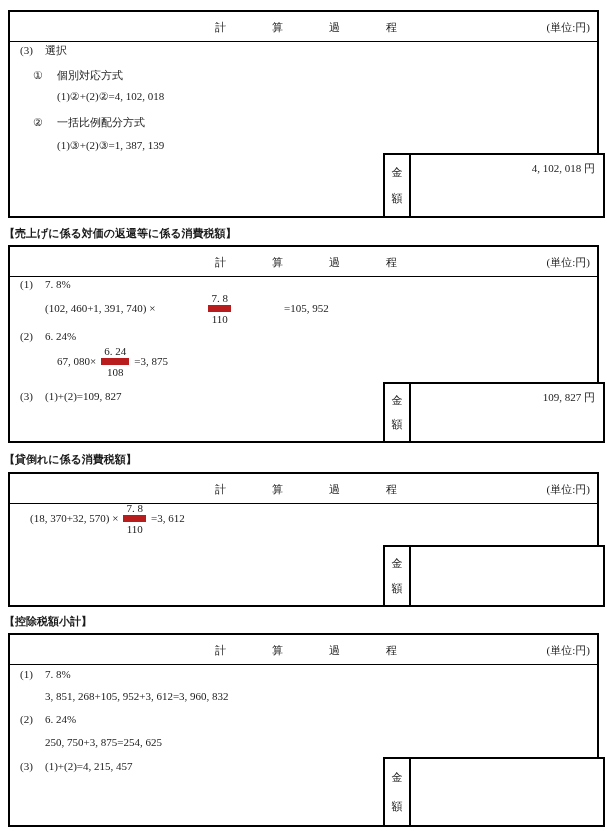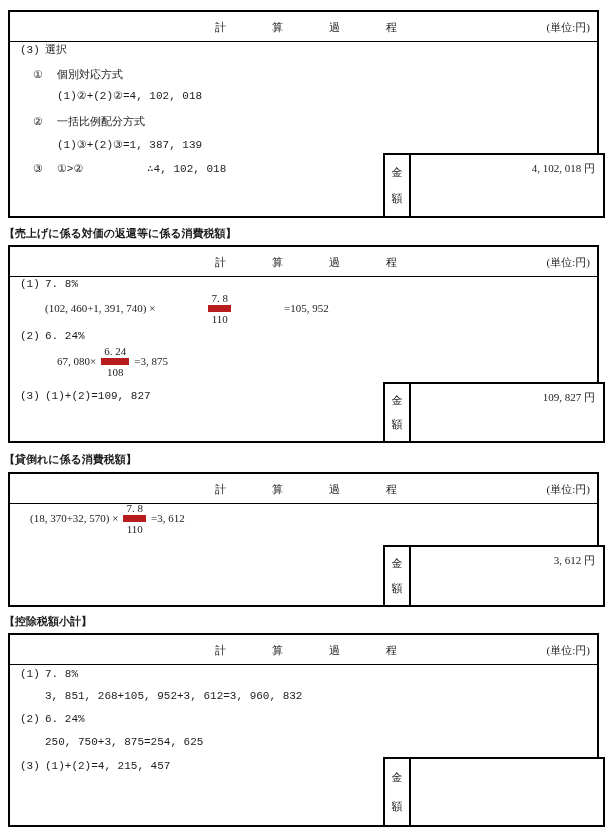--- a/index.html
+++ b/index.html
@@ -37,21 +37,20 @@
   .hdr-unit {
     position: absolute;
     right: 7px;
     top: 8px;
     white-space: nowrap;
   }
   .line {
     position: absolute;
     white-space: nowrap;
     line-height: 15px;
-    font-family: Liberation Mono, monospace;
   }
   .mk { display: inline-block; width: 25px; }
   .mkc { display: inline-block; width: 24px; }
   .cond { display: inline-block; width: 90px; }
   .frac-line {
     position: absolute;
     display: flex;
     align-items: center;
     white-space: nowrap;
     height: 36px;
@@ -109,21 +108,20 @@
   <div class="tbl" style="top:10px; height:208px;">
     <div class="tbl-header">
       <span class="hdr-title">計算過程</span>
       <span class="hdr-unit">(単位:円)</span>
     </div>
     <div class="line" style="top:31px; left:10px;"><span class="mk">(3)</span><span>選択</span></div>
     <div class="line" style="top:56px; left:23px;"><span class="mkc">①</span><span>個別対応方式</span></div>
     <div class="line" style="top:77px; left:47px;"><span>(1)②+(2)②=4, 102, 018</span></div>
     <div class="line" style="top:103px; left:23px;"><span class="mkc">②</span><span>一括比例配分方式</span></div>
     <div class="line" style="top:126px; left:47px;"><span>(1)③+(2)③=1, 387, 139</span></div>
-    <div class="line" style="top:150px; left:23px;"><span class="mkc">③</span><span class="cond">①&gt;②</span><span>∴4, 102, 018</span></div>
     <div class="amount-box" style="top:141px; height:65px;">
       <div class="amount-label">
         <span>金</span>
         <span>額</span>
       </div>
       <div class="amount-value">4, 102, 018 円</div>
     </div>
   </div>
 
   <div class="sec-title" style="top:226px;">【売上げに係る対価の返還等に係る消費税額】</div>
@@ -172,21 +170,20 @@
           <span class="num">7. 8</span>
           <span class="den">110</span>
         </span>
       <span>=3, 612</span>
     </div>
     <div class="amount-box" style="top:71px; height:62px;">
       <div class="amount-label">
         <span>金</span>
         <span>額</span>
       </div>
-      <div class="amount-value">3, 612 円</div>
     </div>
   </div>
 
   <div class="sec-title" style="top:614px;">【控除税額小計】</div>
   <div class="tbl" style="top:633px; height:194px;">
     <div class="tbl-header">
       <span class="hdr-title">計算過程</span>
       <span class="hdr-unit">(単位:円)</span>
     </div>
     <div class="line" style="top:32px; left:10px;"><span class="mk">(1)</span><span>7. 8%</span></div>

